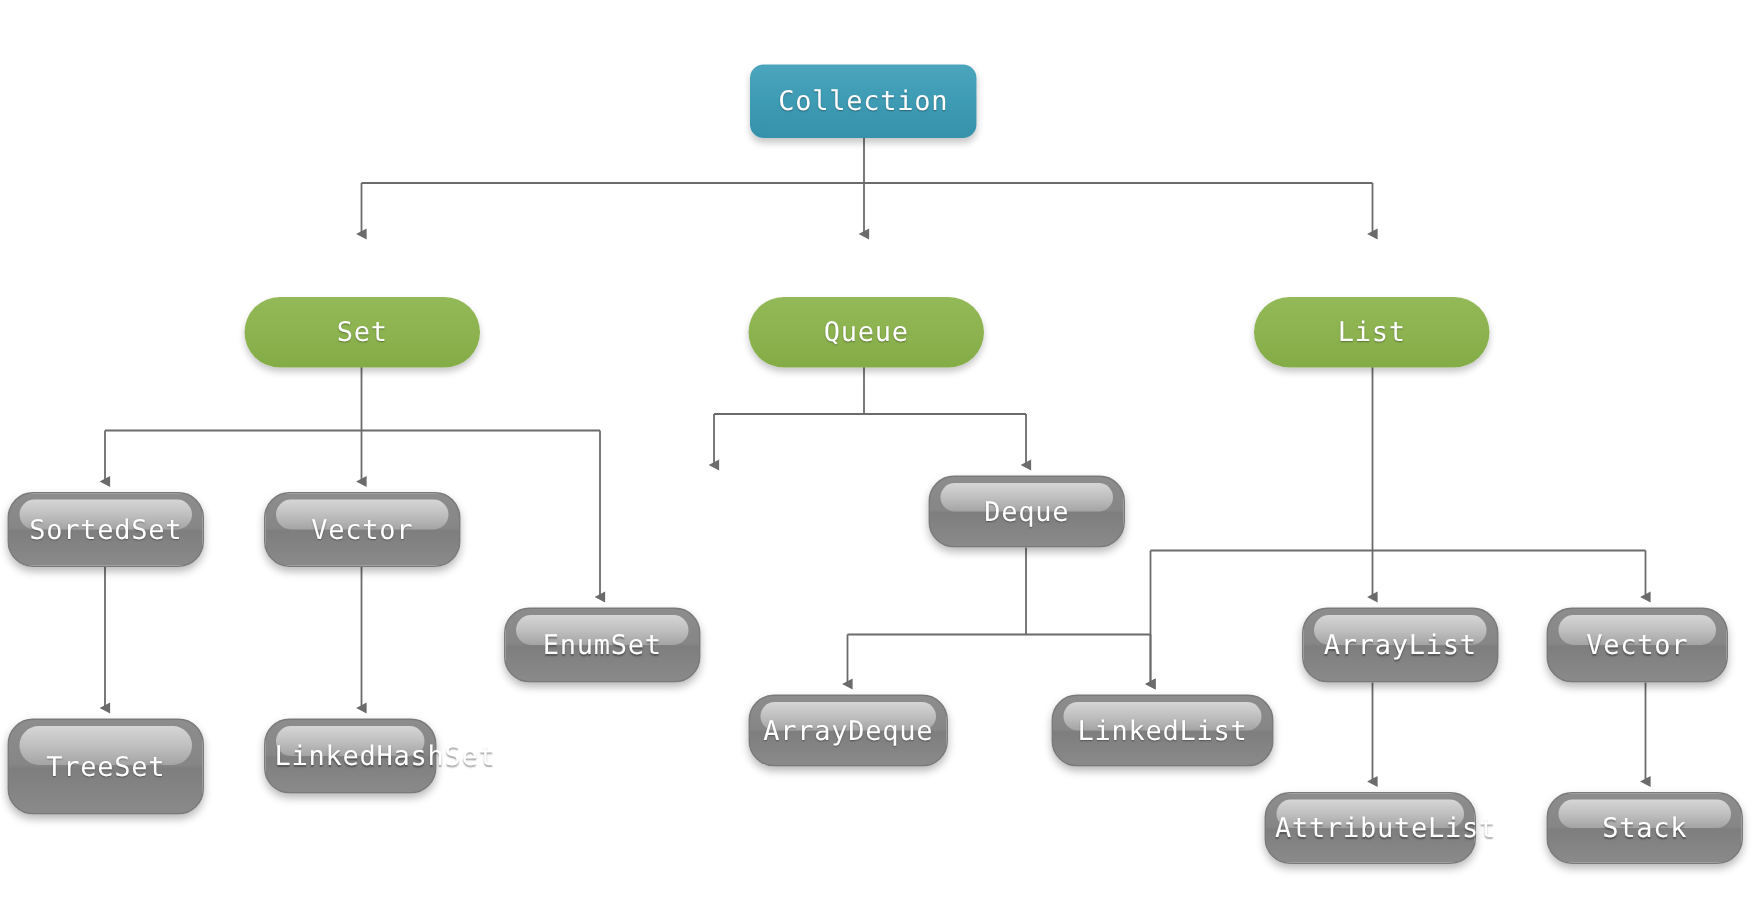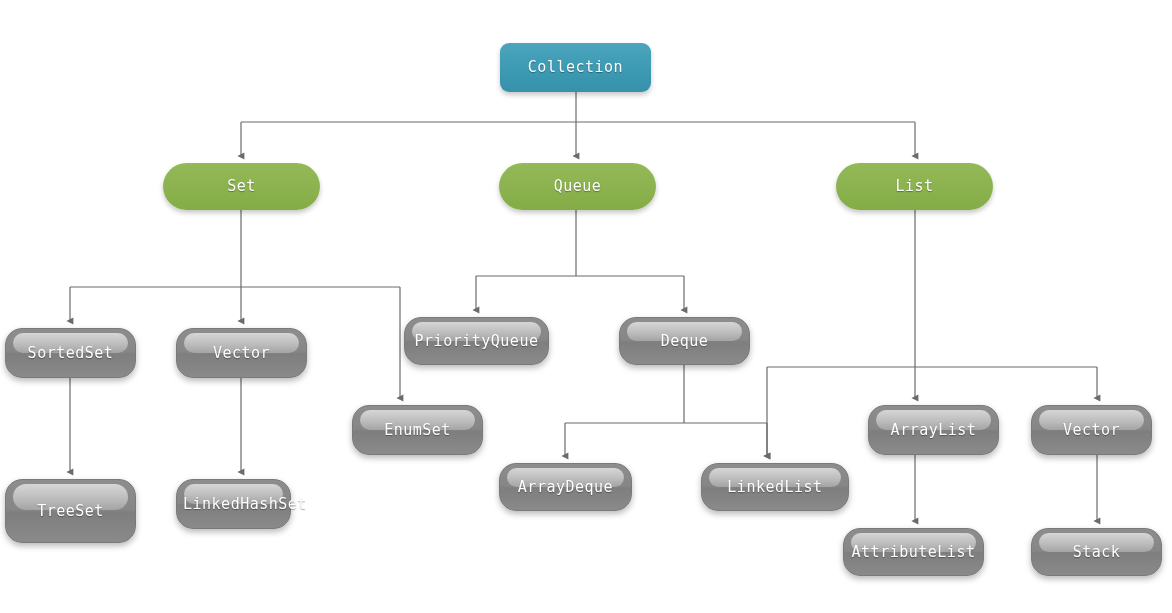--- a/index.html
+++ b/index.html
@@ -2,33 +2,33 @@
 <html><head>
 <meta charset="utf-8">
 <style>
   html,body{margin:0;padding:0;background:#ffffff;}
   body{width:1172px;height:613px;font-family:"DejaVu Sans Mono",monospace;overflow:hidden;}
   #stage{position:relative;width:1172px;height:613px;background:#ffffff;}
   #edges{position:absolute;left:0;top:0;width:1172px;height:613px;}
 
   .node{position:absolute;box-sizing:border-box;display:flex;align-items:center;
         justify-content:center;text-align:center;color:#ffffff;
-        font-family:"DejaVu Sans Mono",monospace;font-size:15px;letter-spacing:.5px;
+        font-family:"DejaVu Sans Mono",monospace;font-size:18px;letter-spacing:.5px;
         line-height:19px;border-radius:16px;padding:0 6px;
         text-shadow:0 1px 1px rgba(0,0,0,.35);}
 
   
   .n-teal{background:linear-gradient(180deg,#4ba5bd 0%,#3f9cb5 45%,#3691aa 100%);
           border-radius:9px;
           box-shadow:0 3px 5px rgba(0,0,0,.22);}
 
   
   .n-green{background:linear-gradient(180deg,#93b958 0%,#8cb34f 50%,#83ab46 100%);
            border-radius:30px;
-           box-shadow:0 3px 5px rgba(0,0,0,.22);}
+           box-shadow:0 3px 5px rgba(0,0,0,.22);margin-top:35px;}
 
   
   .n-gray{background:linear-gradient(180deg,#8d8d8d 0%,#868686 48%,#7e7e7e 52%,#8a8a8a 100%);
           border:1px solid #7a7a7a;
           border-radius:17px;
           box-shadow:0 3px 6px rgba(0,0,0,.28);}
   .n-gray::before{content:"";position:absolute;left:7px;right:7px;top:4px;height:42%;
           border-radius:13px;
           background:linear-gradient(180deg,#d6d6d6 0%,#bdbdbd 55%,#a4a4a4 100%);
           pointer-events:none;}
@@ -97,33 +97,30 @@
   <div class="node n-green" style="left:836px;top:163px;width:157px;height:47px">
       <span class="lbl">List</span>
     </div>
 
   <div class="node n-gray" style="left:5px;top:328px;width:131px;height:50px">
       <span class="lbl">SortedSet</span>
     </div>
   <div class="node n-gray" style="left:176px;top:328px;width:131px;height:50px">
       <span class="lbl">Vector</span>
     </div>
-  <div class="node n-gray" style="left:352px;top:405px;width:131px;height:50px">
+  <div class="node n-gray" style="left:336px;top:405px;width:131px;height:50px">
       <span class="lbl">EnumSet</span>
     </div>
   <div class="node n-gray" style="left:5px;top:479px;width:131px;height:64px">
       <span class="lbl">TreeSet</span>
     </div>
   <div class="node n-gray" style="left:176px;top:479px;width:115px;height:50px">
       <span class="lbl">LinkedHashSet</span>
     </div>
 
-  <div class="node n-gray" style="left:404px;top:317px;width:145px;height:48px">
-      <span class="lbl">PriorityQueue</span>
-    </div>
   <div class="node n-gray" style="left:619px;top:317px;width:131px;height:48px">
       <span class="lbl">Deque</span>
     </div>
   <div class="node n-gray" style="left:499px;top:463px;width:133px;height:48px">
       <span class="lbl">ArrayDeque</span>
     </div>
   <div class="node n-gray" style="left:701px;top:463px;width:148px;height:48px">
       <span class="lbl">LinkedList</span>
     </div>
 

